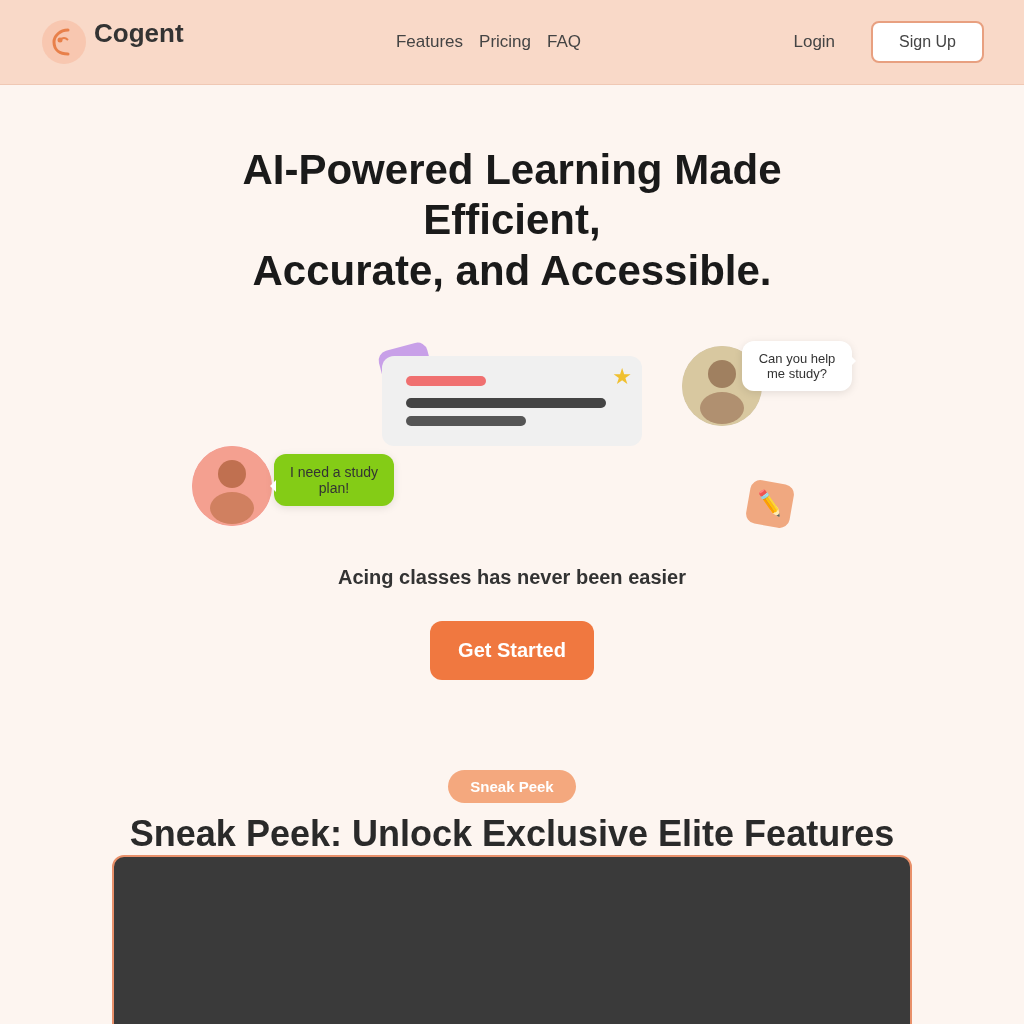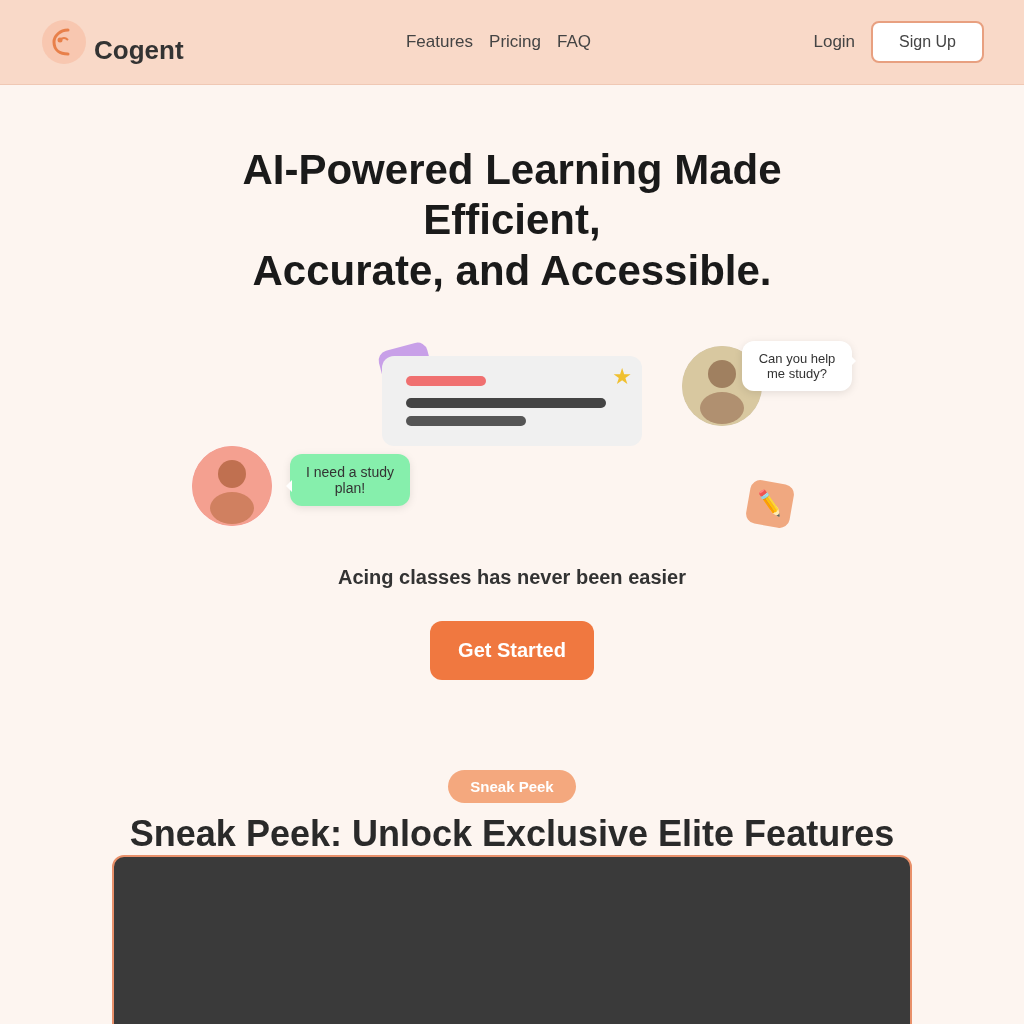--- a/index.html
+++ b/index.html
@@ -10,21 +10,21 @@
       background: #f9d9c8;
       display: flex;
       align-items: center;
       justify-content: space-between;
       padding: 0 40px;
       height: 85px;
       border-bottom: 1px solid #f0c8b4;
     }
     .logo {
       display: flex;
-      align-items: flex-end;
+      align-items: flex-start;
       gap: 6px;
       text-decoration: none;
     }
     .logo-icon {
       width: 48px;
       height: 48px;
     }
     .logo-text {
       font-size: 26px;
       font-weight: 600;
@@ -37,21 +37,21 @@
       list-style: none;
     }
     .nav-links a {
       text-decoration: none;
       color: #444;
       font-size: 17px;
     }
     .nav-actions {
       display: flex;
       align-items: center;
-      gap: 16px;
+      gap: 36px;
     }
     .btn-login {
       background: none;
       border: none;
       font-size: 17px;
       color: #444;
       cursor: pointer;
     }
     .btn-signup {
       background: #fff;
@@ -95,23 +95,23 @@
       border-radius: 50%;
       background: #f4a0a0;
       overflow: hidden;
       display: flex;
       align-items: center;
       justify-content: center;
     }
     
     .bubble-left {
       position: absolute;
-      left: 128px;
+      left: 112px;
       bottom: 30px;
-      background: #86efac;
+      background: #84cc16;
       border-radius: 12px;
       padding: 10px 14px;
       font-size: 14px;
       color: #333;
       box-shadow: 0 2px 8px rgba(0,0,0,0.1);
       width: 120px;
     }
     .bubble-left::before {
       content: '';
       position: absolute;

